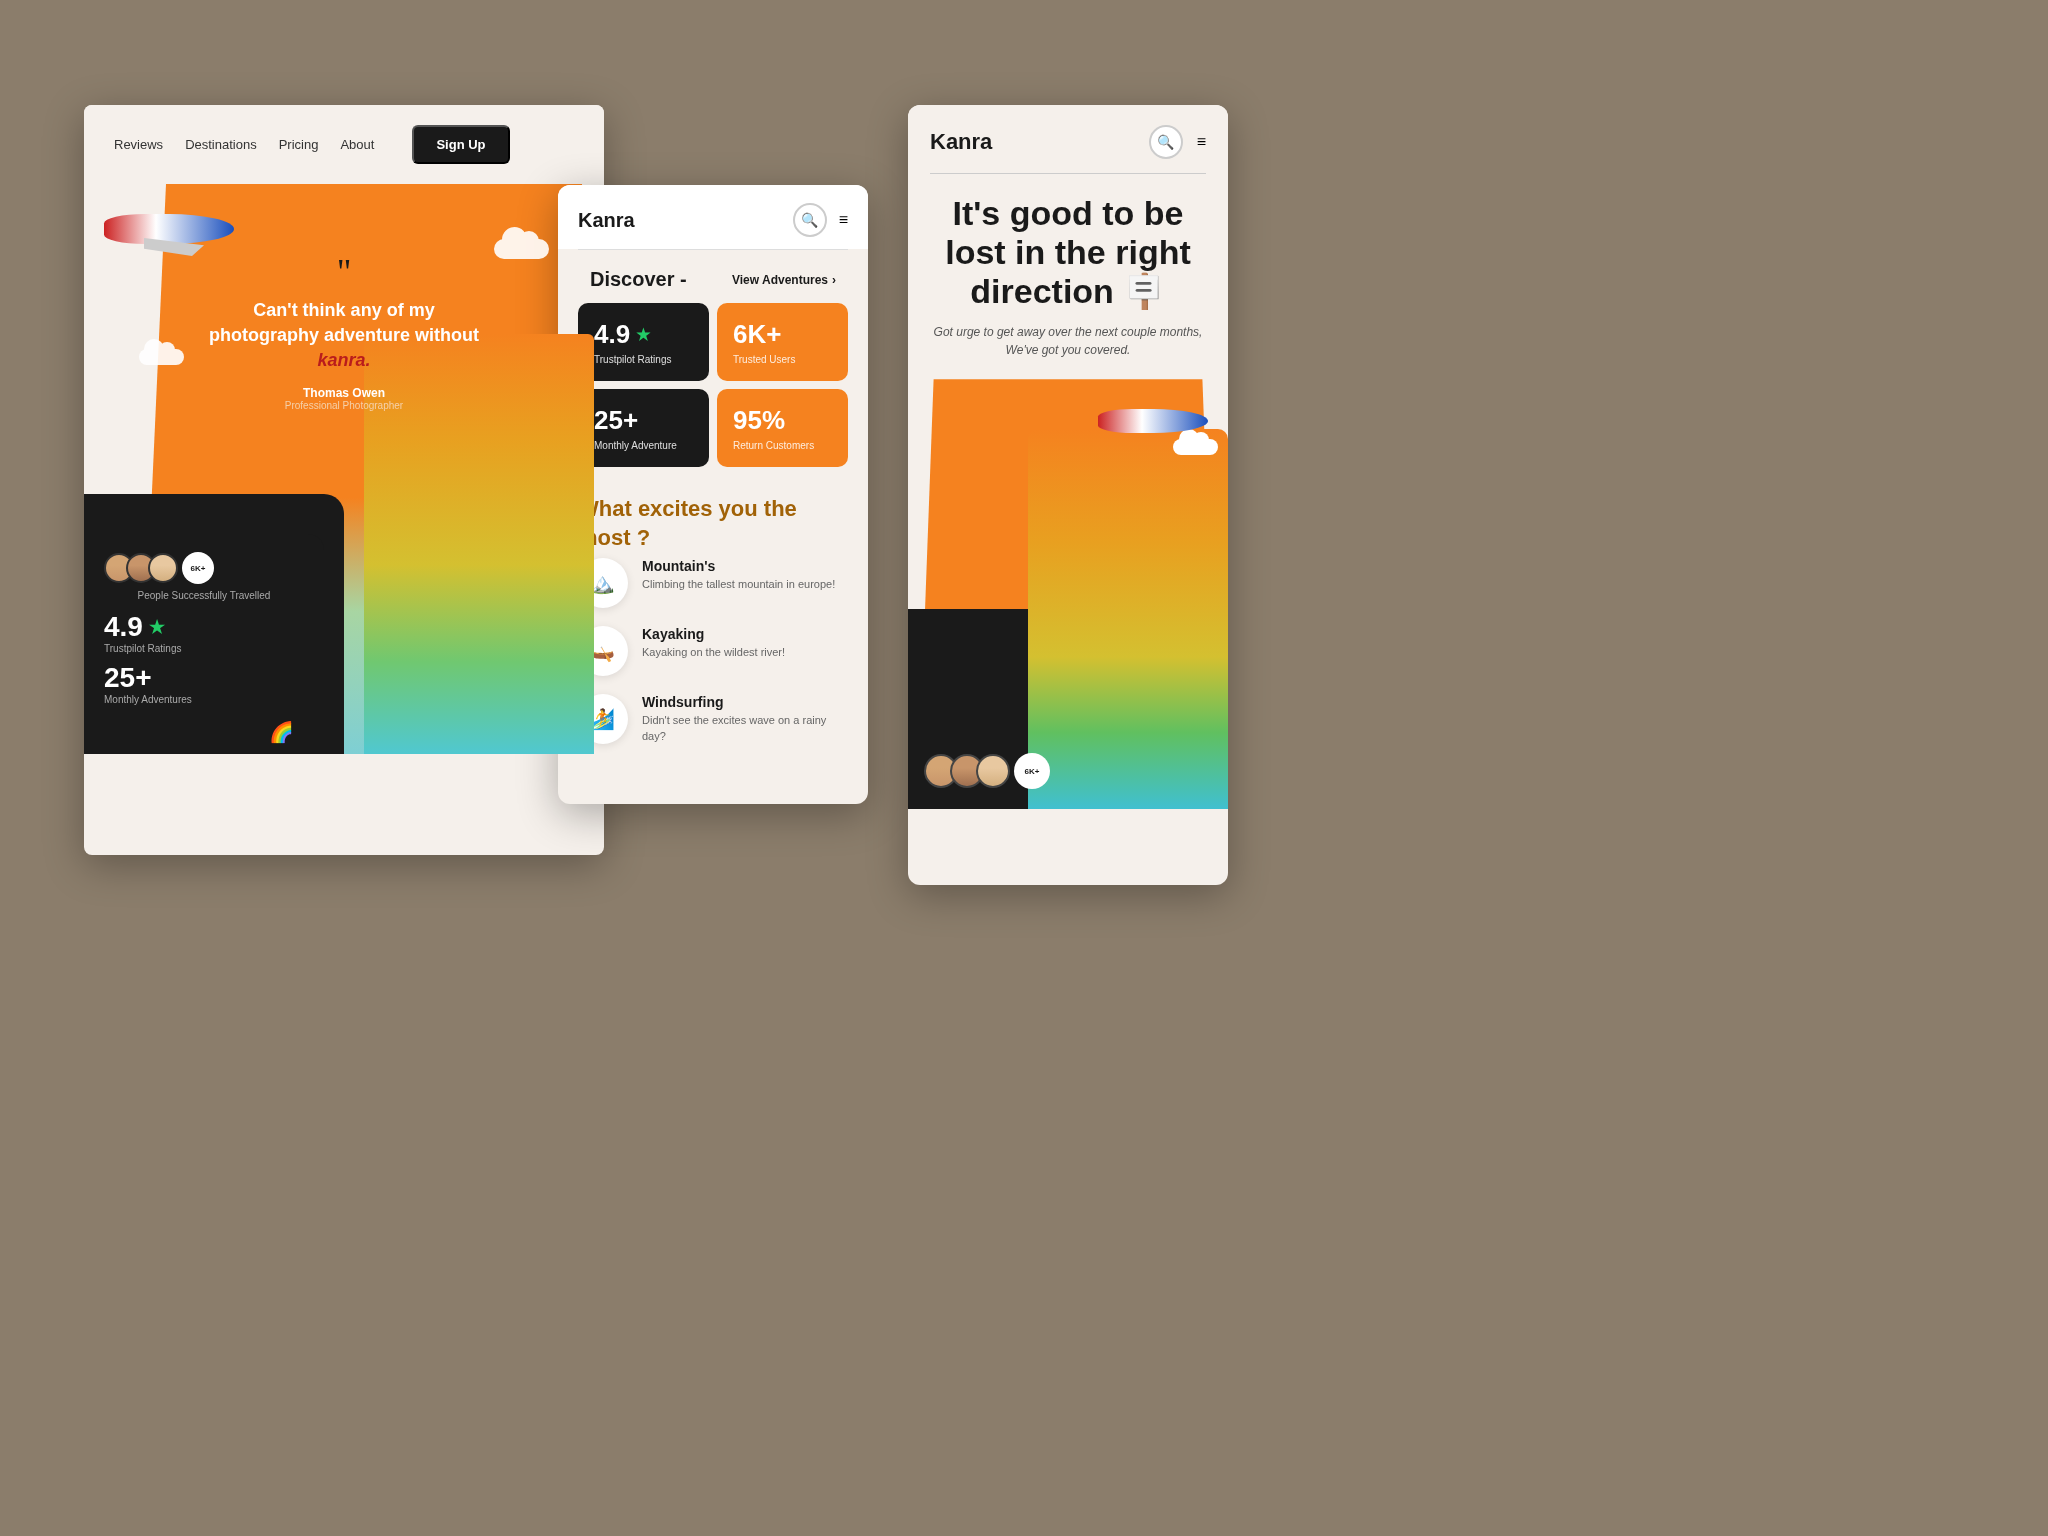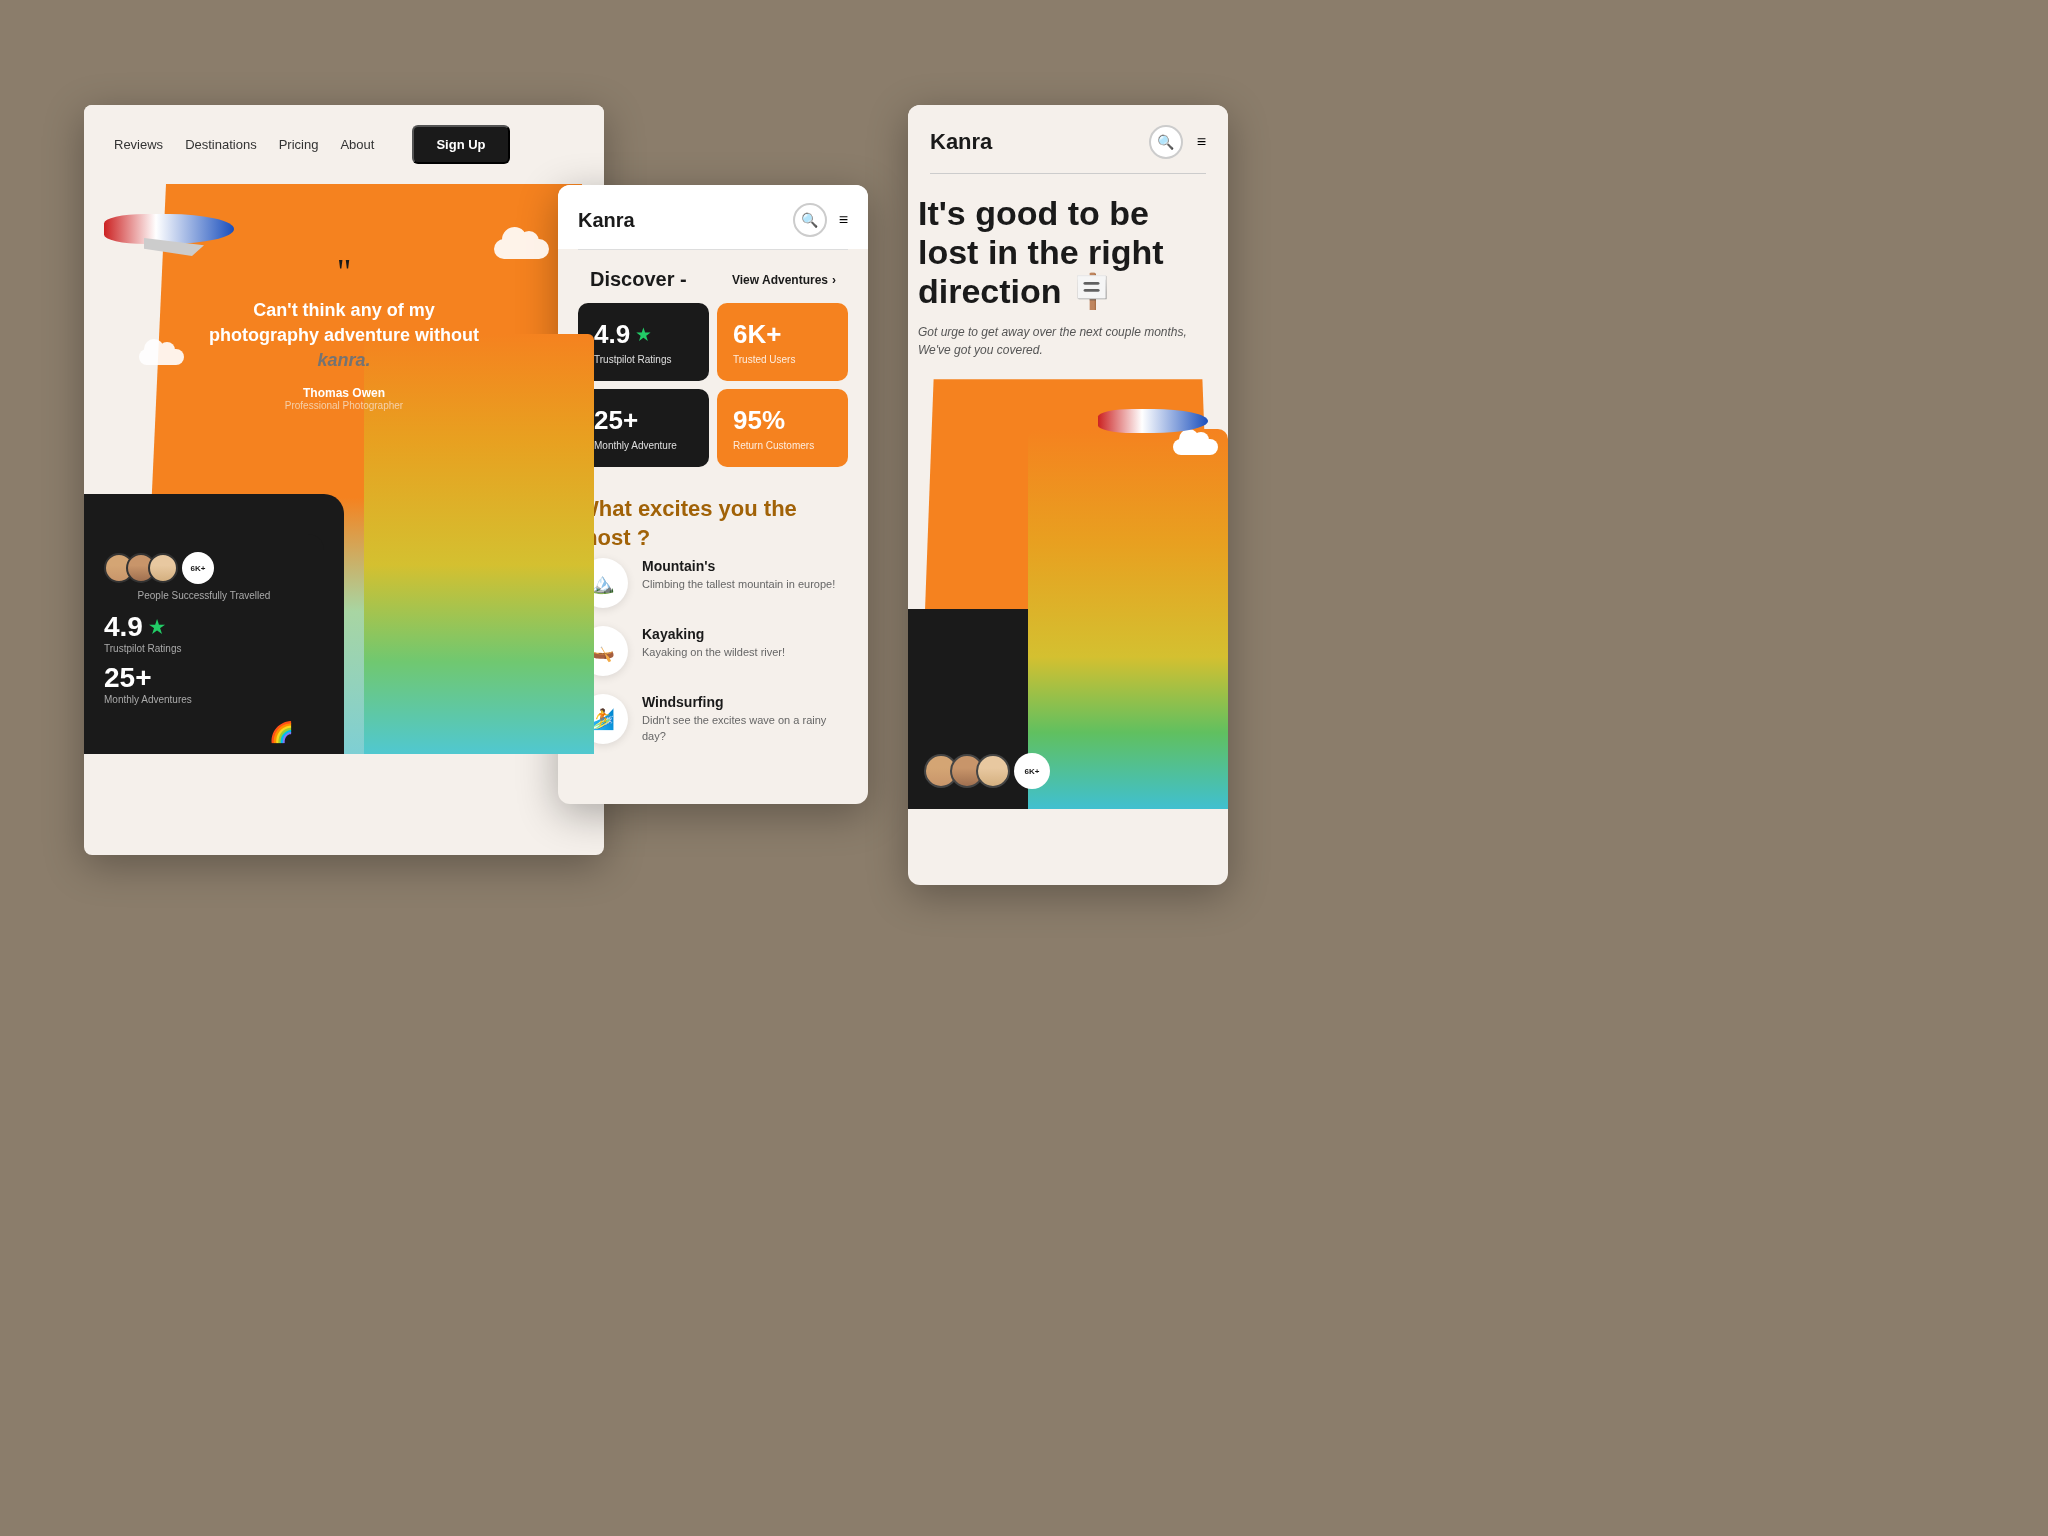--- a/index.html
+++ b/index.html
@@ -89,21 +89,21 @@
       line-height: 1;
     }
     .hero-quote p {
       font-size: 18px;
       font-weight: 700;
       color: #fff;
       line-height: 1.4;
       margin-top: 8px;
     }
     .hero-quote p span {
-      color: #737373;
+      color: #b91c1c;
       font-style: italic;
     }
     .hero-author {
       margin-top: 12px;
       color: #fff;
       font-size: 12px;
       font-weight: 700;
     }
     .hero-author-title {
       color: #f5d0a9;
@@ -380,20 +380,21 @@
       gap: 14px;
       align-items: center;
     }
     .divider2 {
       height: 1px;
       background: #ccc;
       margin: 0 22px 20px;
     }
     .screen3-headline {
       padding: 0 10px 20px;
+      text-align: center;
     }
     .screen3-headline h1 {
       font-size: 34px;
       font-weight: 900;
       color: #1a1a1a;
       line-height: 1.15;
     }
     .screen3-headline p {
       font-size: 12px;
       color: #555;

